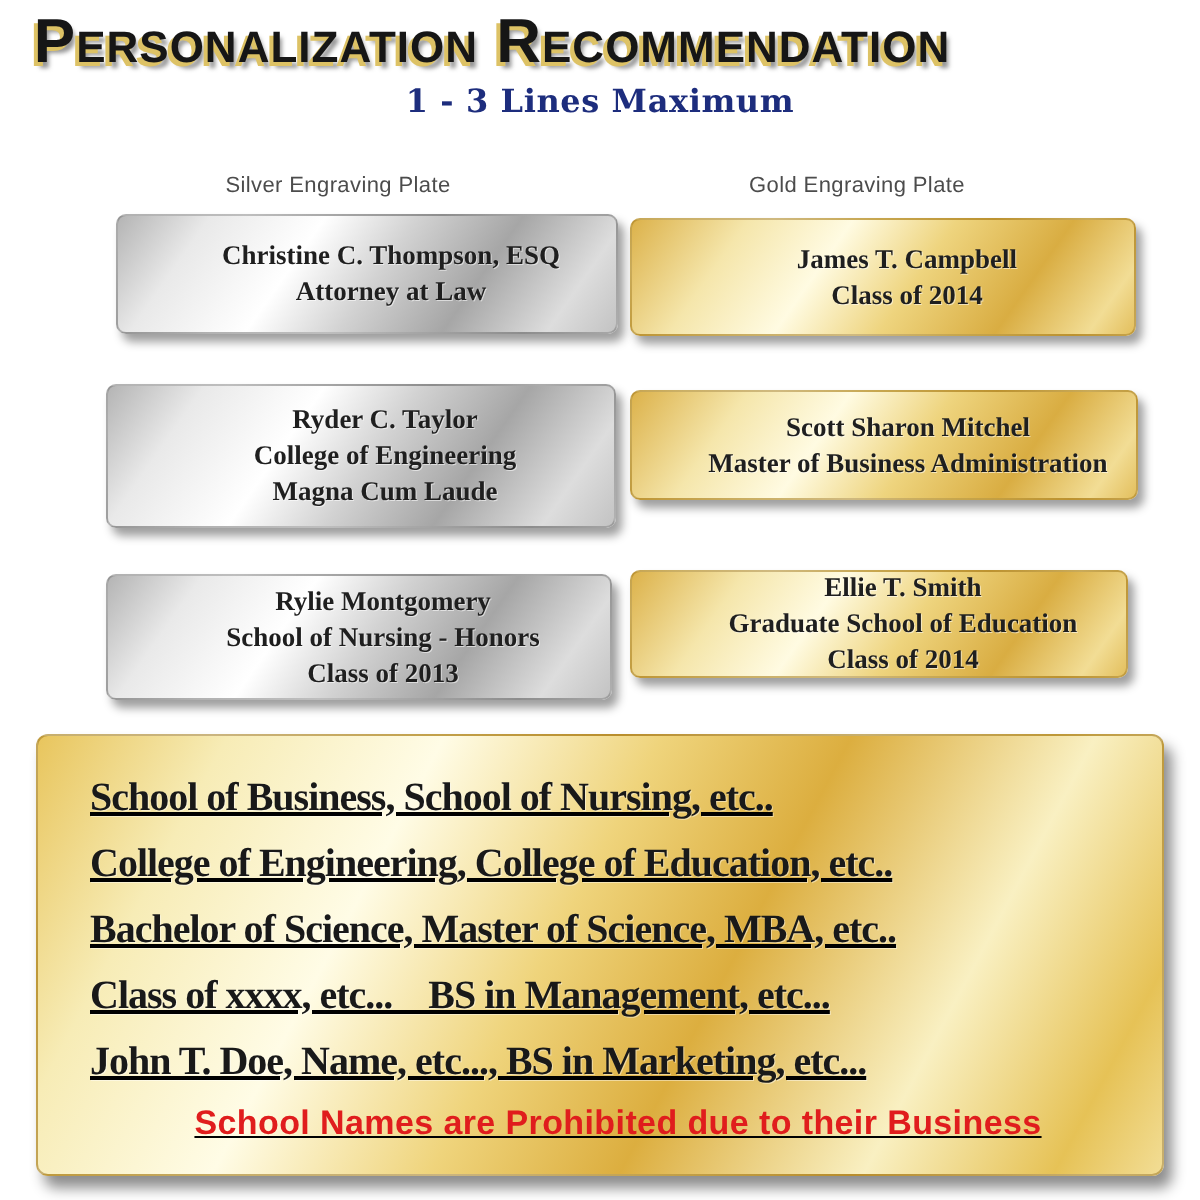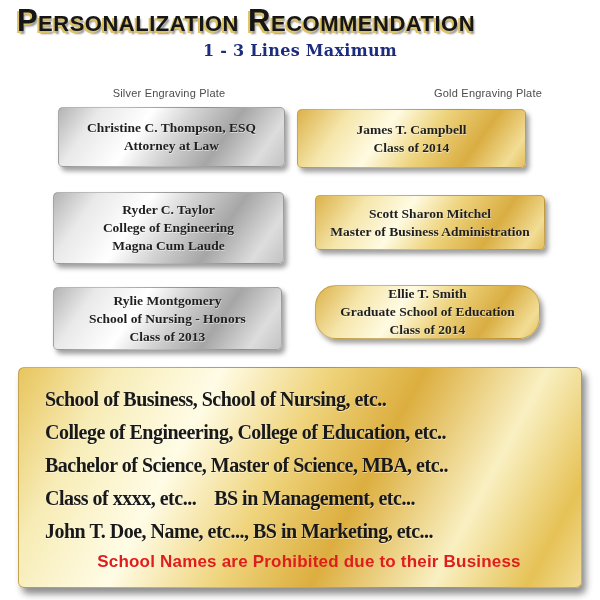--- a/index.html
+++ b/index.html
@@ -19,57 +19,58 @@
   .subtitle{
     position:absolute;top:41px;left:0;width:600px;text-align:center;
     font-family:"DejaVu Serif","Liberation Serif",serif;
     font-weight:bold;font-size:16px;color:#1d2d7d;letter-spacing:.3px;
   }
   .col-header{
     position:absolute;top:87px;text-align:center;
     font-size:11px;color:#4c4c4c;letter-spacing:.2px;
   }
   .col-header.silver{left:55px;width:228px;}
-  .col-header.gold{left:315px;width:227px;text-align:right;}
+  .col-header.gold{left:315px;width:227px;}
   
   .plate{
     position:absolute;display:flex;flex-direction:column;
     align-items:center;justify-content:center;
     border-radius:5px;
     box-shadow:3px 4px 5px rgba(0,0,0,.38);
     font-family:"Liberation Serif","DejaVu Serif",serif;
-    font-weight:bold;color:#1f1f1f;text-align:center;
+    font-weight:bold;color:#1f1f1f;text-align:center;padding-left:24px;
   }
   .plate .line{white-space:nowrap;line-height:18px;font-size:13.5px;
     text-shadow:.5px .5px 0 rgba(255,255,255,.55);}
   .silver-bg{
     background:linear-gradient(125deg,#b4b4b4 0%,#e9e9e9 16%,#ffffff 36%,
       #d2d2d2 52%,#a6a6a6 70%,#dddddd 88%,#c3c3c3 100%);
     border:1px solid rgba(110,110,110,.45);
   }
   .gold-bg{
     background:linear-gradient(125deg,#dcb24b 0%,#f5e6ab 20%,#fffbe2 38%,
       #eed47e 56%,#d9ad42 76%,#f2dd95 92%,#e3bf5d 100%);
     border:1px solid rgba(160,120,30,.5);
   }
   #plate-s1{left:58px;top:107px;width:225px;height:58px;}
-  #plate-g1{left:297px;top:109px;width:227px;height:57px;}
+  #plate-g1{left:315px;top:109px;width:227px;height:57px;}
   #plate-s2{left:53px;top:192px;width:229px;height:70px;}
   #plate-g2{left:315px;top:195px;width:228px;height:53px;}
   #plate-s3{left:53px;top:287px;width:227px;height:61px;}
-  #plate-g3{left:315px;top:285px;width:223px;height:52px;border-radius:21px;}
+  #plate-g3{left:315px;top:285px;width:223px;height:52px;}
   
   .example-plate{
     position:absolute;left:18px;top:367px;width:564px;height:221px;
     box-sizing:border-box;border-radius:6px;
     background:linear-gradient(118deg,#e8c55d 0%,#f7ecb6 14%,#fffce6 30%,
       #efd47c 46%,#dcae3f 60%,#f9f0c2 78%,#e6c256 92%,#f2dd95 100%);
     border:1px solid rgba(150,110,25,.5);
     box-shadow:4px 6px 7px rgba(0,0,0,.45);
     padding:15px 0 0 26px;
+    text-decoration:underline;
   }
   .example-plate .ex-line{
     font-family:"Liberation Serif","DejaVu Serif",serif;
     font-weight:bold;font-size:20px;line-height:33px;letter-spacing:-.5px;
     color:#191919;white-space:nowrap;
     text-shadow:.5px .5px 0 rgba(255,255,255,.45);
   }
   .warning{
     margin-top:4px;width:528px;text-align:center;
     font-family:"Liberation Sans",sans-serif;

